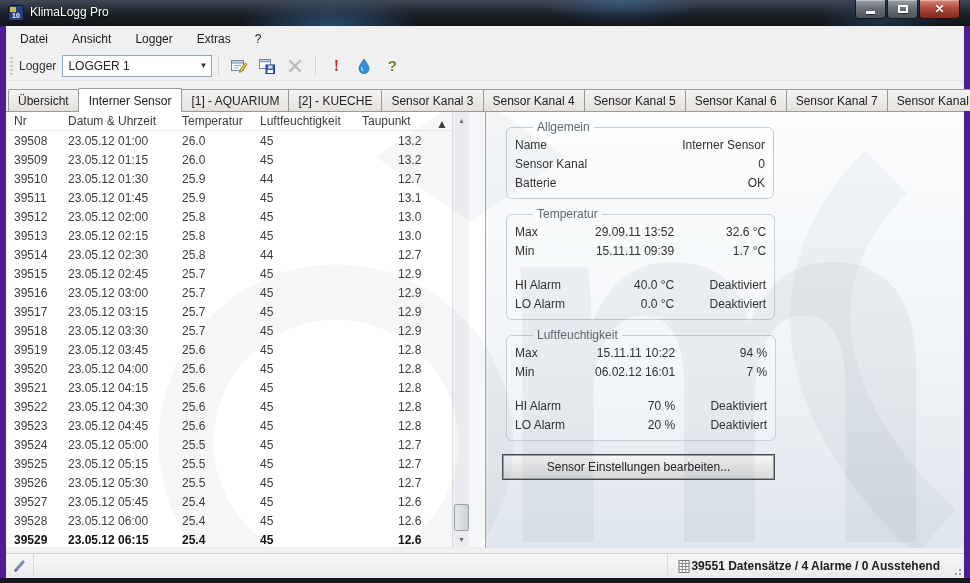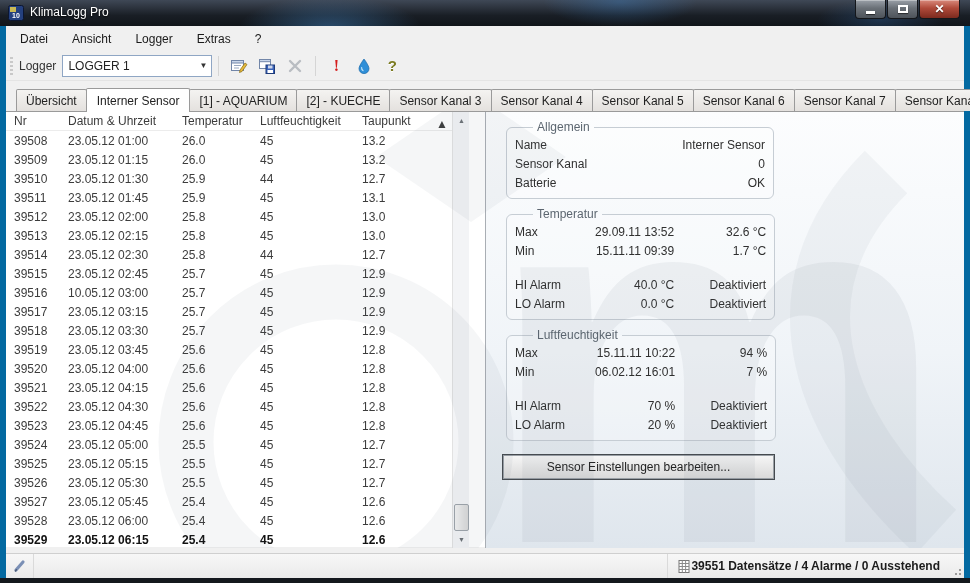--- a/index.html
+++ b/index.html
@@ -1,17 +1,17 @@
 <!DOCTYPE html>
 <html><head>
 <meta charset="utf-8">
 <style>
   * { margin:0; padding:0; box-sizing:border-box; }
   html,body { width:970px; height:583px; font-family:"Liberation Sans", sans-serif; }
-  #window { position:relative; width:970px; height:583px; background:#0369a1; overflow:hidden; }
+  #window { position:relative; width:970px; height:583px; background:#4c1d95; overflow:hidden; }
 
   
   .titlebar { position:absolute; left:0; top:0; width:970px; height:26px;
     background:
       radial-gradient(ellipse 130px 45px at 330px 28px, rgba(70,140,205,.45), transparent 70%),
       radial-gradient(ellipse 110px 35px at 620px 2px, rgba(60,130,200,.35), transparent 70%),
       radial-gradient(ellipse 90px 30px at 880px 20px, rgba(50,110,180,.30), transparent 70%),
       linear-gradient(#3f4856, #191e25 60%, #11151a);
     color:#fff; }
   .app-icon { position:absolute; left:8px; top:5px; width:16px; height:16px; }
@@ -38,21 +38,21 @@
   .tb-label { font-size:12px; color:#333; margin-right:6px; }
   .combo { width:150px; height:22px; background:#fff; border:1px solid #8fa6c4; display:flex; align-items:center; position:relative; }
   .combo .combo-text { font-size:12px; color:#222; padding-left:5px; flex:1; }
   .combo .combo-arrow { width:16px; text-align:center; font-size:8px; color:#333; }
   .tb-sep { width:1px; height:20px; background:#d5d5d5; margin:0 6px; }
   .tb-btn { width:26px; height:24px; display:flex; align-items:center; justify-content:center; margin:0 1px; border:1px solid transparent; }
   .excl { color:#d41d1d; font-weight:bold; font-size:16px; font-family:"Liberation Serif", serif; }
   .help-q { color:#7c7c22; font-weight:bold; font-size:15px; text-shadow:0 1px 0 #fff; }
 
   
-  .tabbar { position:absolute; left:0; top:57px; width:958px; height:28px; display:flex; align-items:flex-end; padding-left:10px; z-index:4; }
+  .tabbar { position:absolute; left:0; top:57px; width:958px; height:28px; display:flex; align-items:flex-end; padding-left:2px; z-index:4; }
   .tab { font-size:12px; color:#222; padding:4px 9px 3px 9px; background:linear-gradient(#f4f3f1,#e4e1de);
     border:1px solid #9a9a9a; border-bottom:none; border-radius:2px 2px 0 0; margin-right:-1px; white-space:nowrap; }
   .tab.active { background:#fff; padding:5px 10px 4px 10px; position:relative; z-index:5; margin-bottom:-1px; }
 
   .pane { position:absolute; left:0; top:85px; width:958px; height:436px; background:#fff; border-top:1px solid #9a9a9a; z-index:3; }
 
   
   .table-wrap { position:absolute; left:0; top:0; width:446px; height:436px; overflow:hidden; }
   .thead { display:grid; grid-template-columns:56px 108px 82px 102px 90px 1fr; height:19px; align-items:center;
     border-bottom:1px solid #ececec; position:relative; }
@@ -62,21 +62,21 @@
   .thead span:nth-child(3){ padding-left:12px; }
   .thead span:nth-child(4){ padding-left:8px; }
   .thead span:nth-child(5){ padding-left:8px; }
   .sort-arrow { position:absolute; right:4px; top:5px; font-size:8px; color:#8d949b; }
   .tbody .trow { display:grid; grid-template-columns:56px 108px 82px 102px 90px 1fr; height:19px; align-items:center; }
   .trow span { font-size:12px; color:#3c3c3c; white-space:nowrap; }
   .trow span:nth-child(1){ padding-left:8px; }
   .trow span:nth-child(2){ padding-left:6px; }
   .trow span:nth-child(3){ padding-left:12px; }
   .trow span:nth-child(4){ padding-left:8px; }
-  .trow span:nth-child(5){ padding-left:8px; }
+  .trow span:nth-child(5){ padding-left:8px;margin-left:36px; }
   .tbody .trow:last-child span { font-weight:bold; color:#111; }
 
   
   .vscroll { position:absolute; left:446px; top:0; width:17px; height:436px; background:#f3f4f6; border-left:1px solid #e2e2e2; }
   .vs-arrow { position:absolute; left:0; width:17px; height:17px; display:flex; align-items:center; justify-content:center;
     font-size:7px; color:#6b7075; }
   .vs-up { top:0; } .vs-down { bottom:0; }
   .vs-thumb { position:absolute; left:1px; top:392px; width:15px; height:27px;
     background:linear-gradient(90deg,#f2f2f2,#d8d8d8); border:1px solid #9ea4ab; border-radius:2px; }
 
@@ -290,21 +290,21 @@
               <span>39515</span>
               <span>23.05.12 02:45</span>
               <span>25.7</span>
               <span>45</span>
               <span>12.9</span>
               <span></span>
             </div>
 
             <div class="trow">
               <span>39516</span>
-              <span>10.05.12 03:00</span>
+              <span>23.05.12 03:00</span>
               <span>25.7</span>
               <span>45</span>
               <span>12.9</span>
               <span></span>
             </div>
 
             <div class="trow">
               <span>39517</span>
               <span>23.05.12 03:15</span>
               <span>25.7</span>

